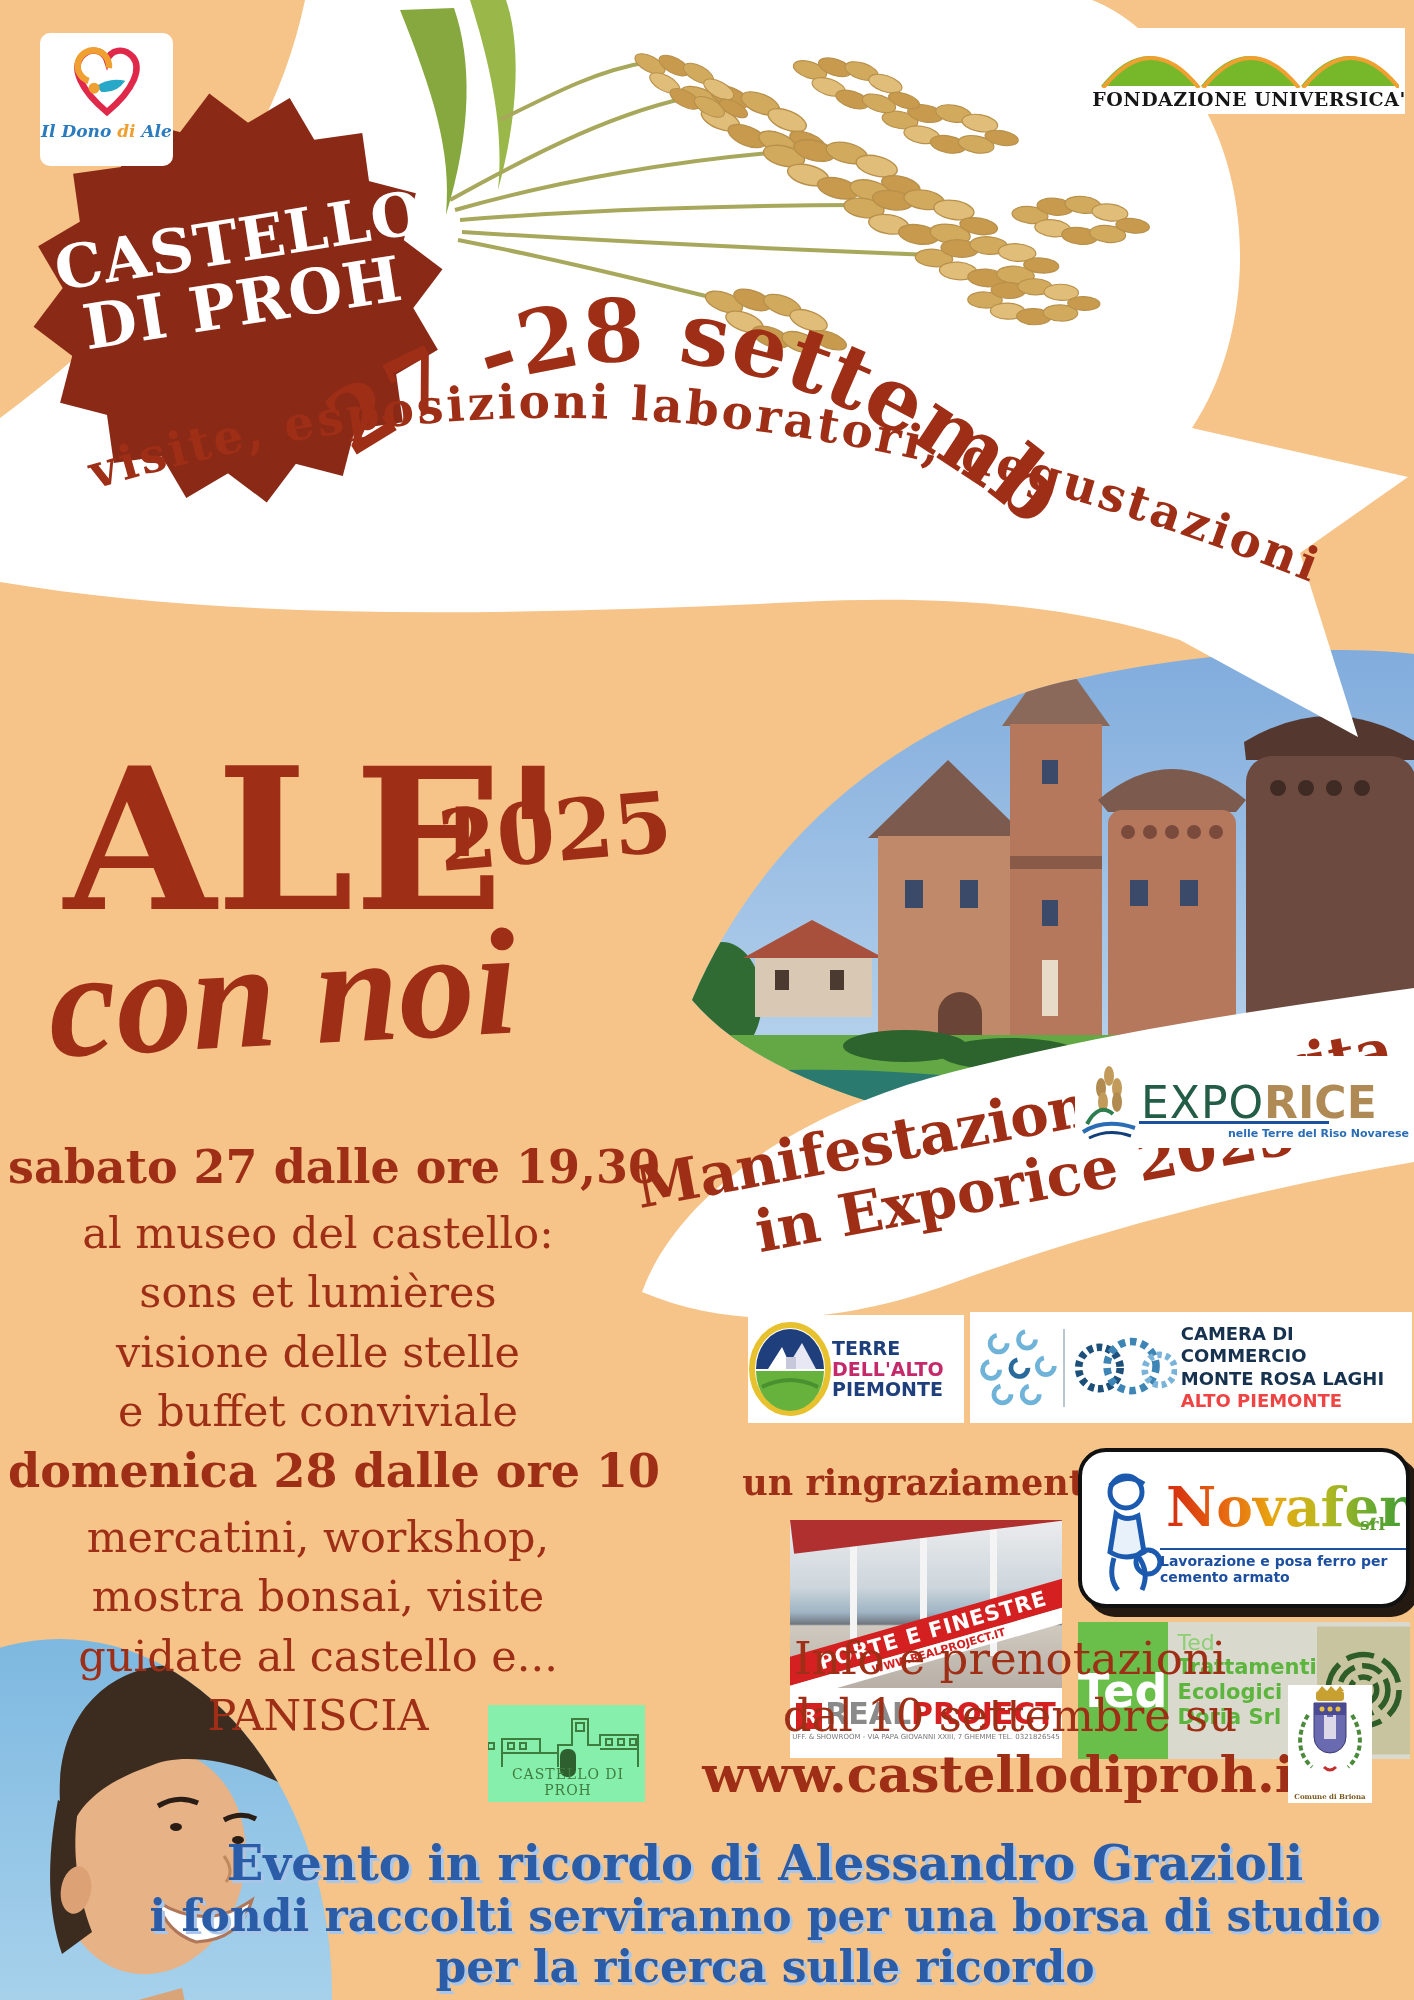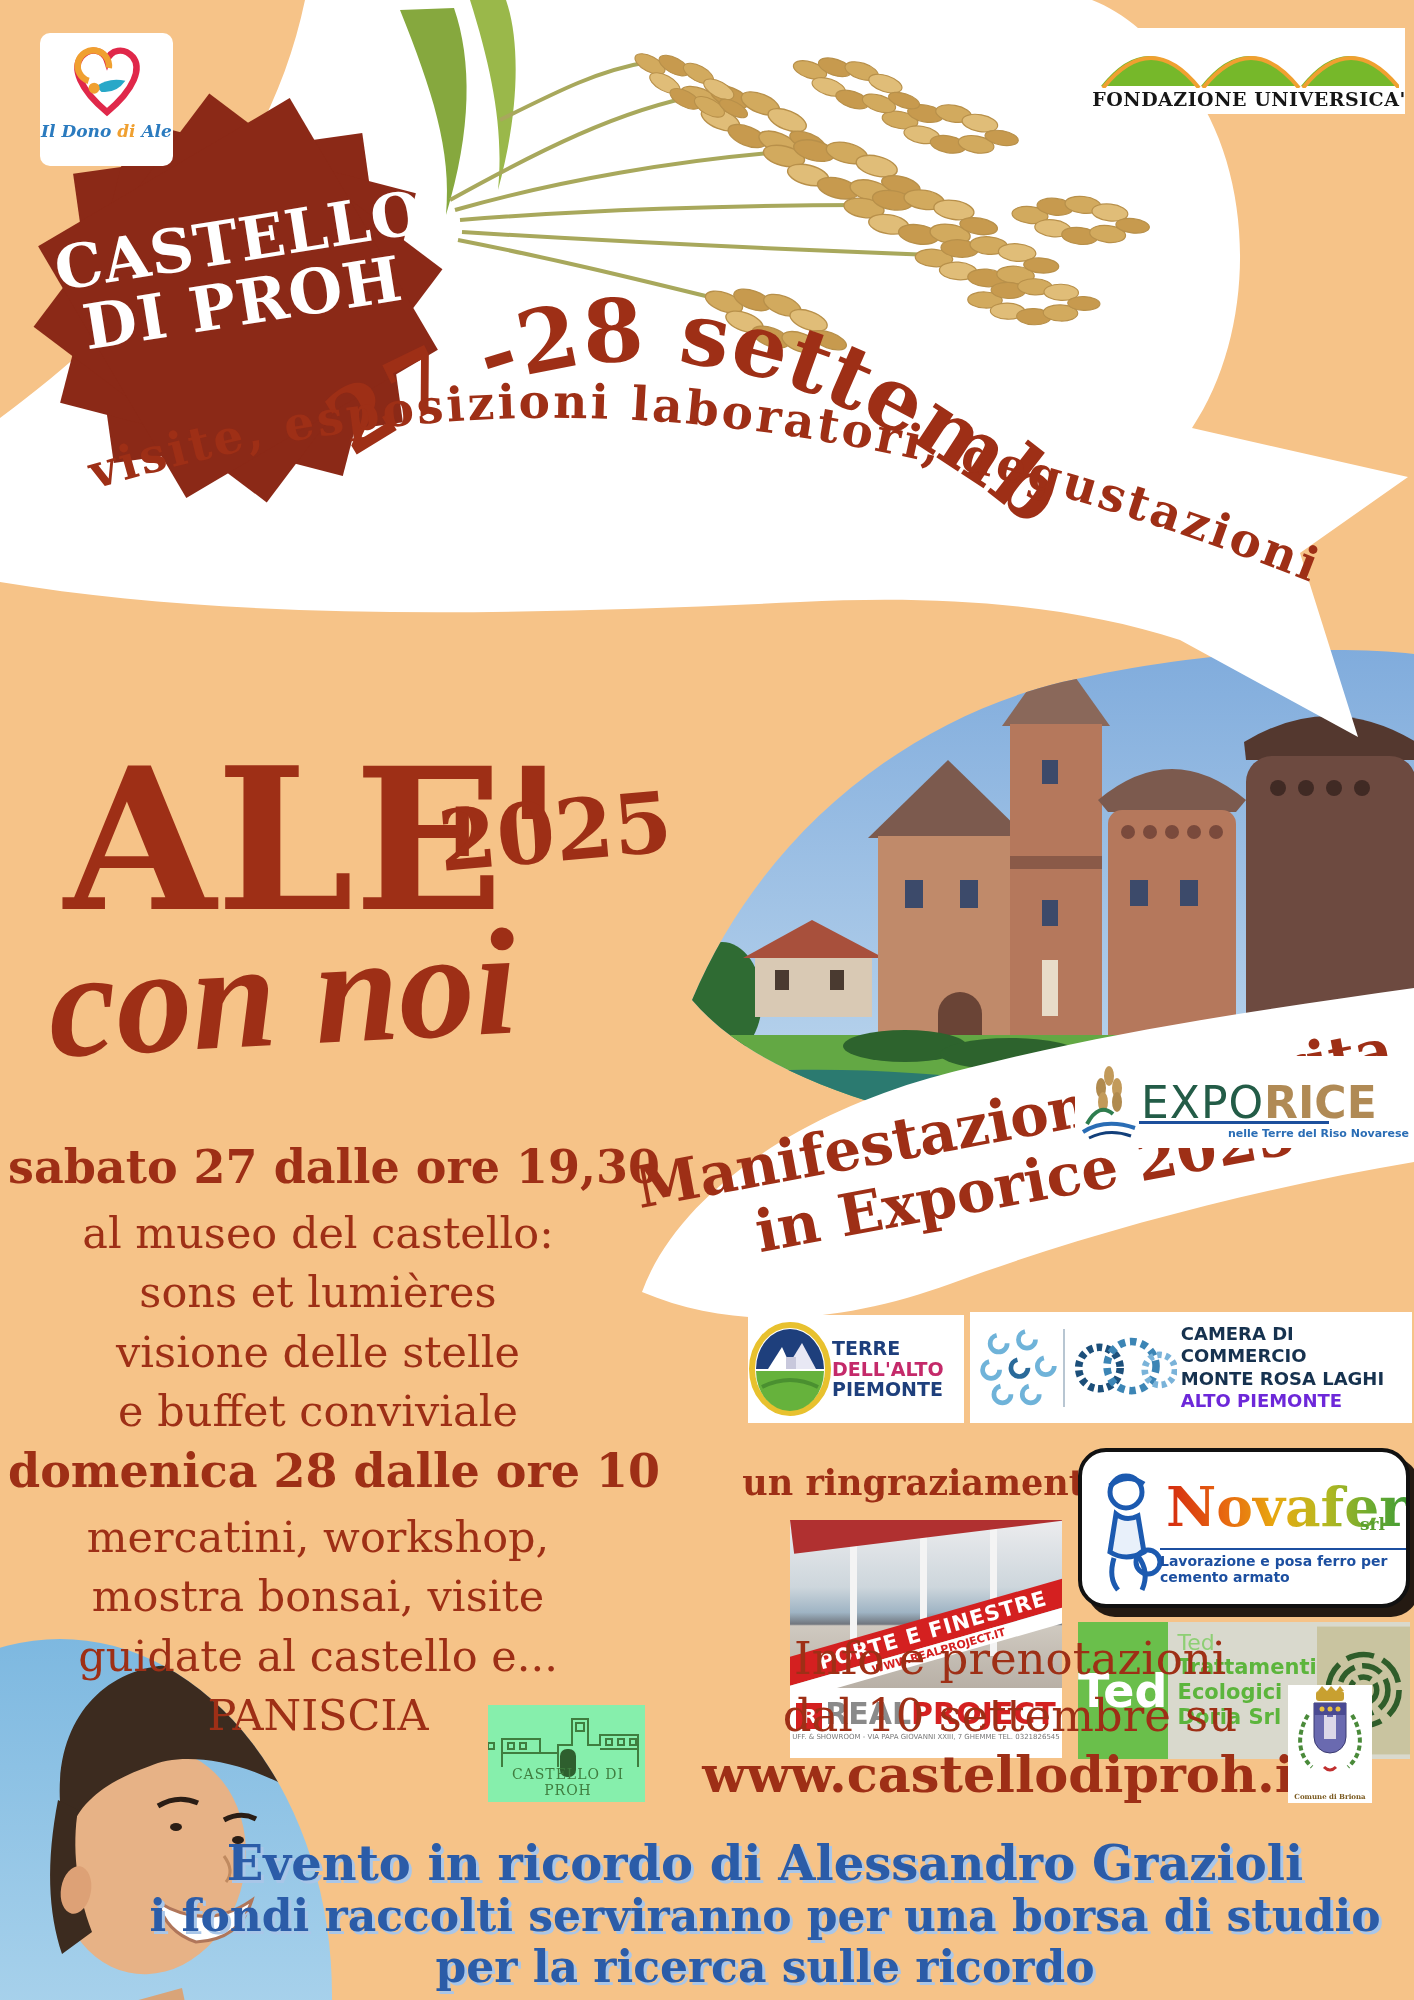--- a/index.html
+++ b/index.html
@@ -54,21 +54,21 @@
   .expo-line{position:absolute;left:64px;bottom:24px;width:190px;height:3px;background:#1c4f9c;}
 
   
   .terre-box{left:748px;top:1315px;width:216px;height:108px;background:#fff;display:flex;align-items:center;}
   .terre-text{font-family:"DejaVu Sans",sans-serif;font-weight:bold;font-size:19px;line-height:1.1;}
   .terre-text .t1,.terre-text .t3{color:#1e3f7c;}
   .terre-text .t2{color:#c42a6a;}
   .cdc-box{left:970px;top:1312px;width:442px;height:111px;background:#fff;display:flex;align-items:center;}
   .cdc-text{font-family:"DejaVu Sans",sans-serif;font-weight:bold;font-size:18px;line-height:1.25;margin-left:4px;}
   .cdc-text .c1,.cdc-text .c2{color:#16324f;}
-  .cdc-text .c3{color:#6d28d9;}
+  .cdc-text .c3{color:#ef4444;}
   .cdc-div{width:2px;height:78px;background:#b8c6d2;margin:0 8px 0 4px;}
 
   .thanks{left:700px;top:1462px;width:714px;text-align:center;font-size:35px;font-weight:bold;}
 
   
   .rp-box{left:790px;top:1520px;width:272px;height:238px;background:#fff;overflow:hidden;}
   .rp-photo{position:absolute;left:0;top:0;width:272px;height:168px;
             background:linear-gradient(180deg,#ececee 0%,#cdd6dc 40%,#9fb4c4 55%,#70767e 62%,#cfc9c0 63%,#b8b0a6 100%);}
   .rp-mull{position:absolute;top:6px;width:7px;height:130px;background:#f4f4f4;}
   .rp-ceil{position:absolute;left:0;top:0;width:272px;height:34px;background:#b03030;

